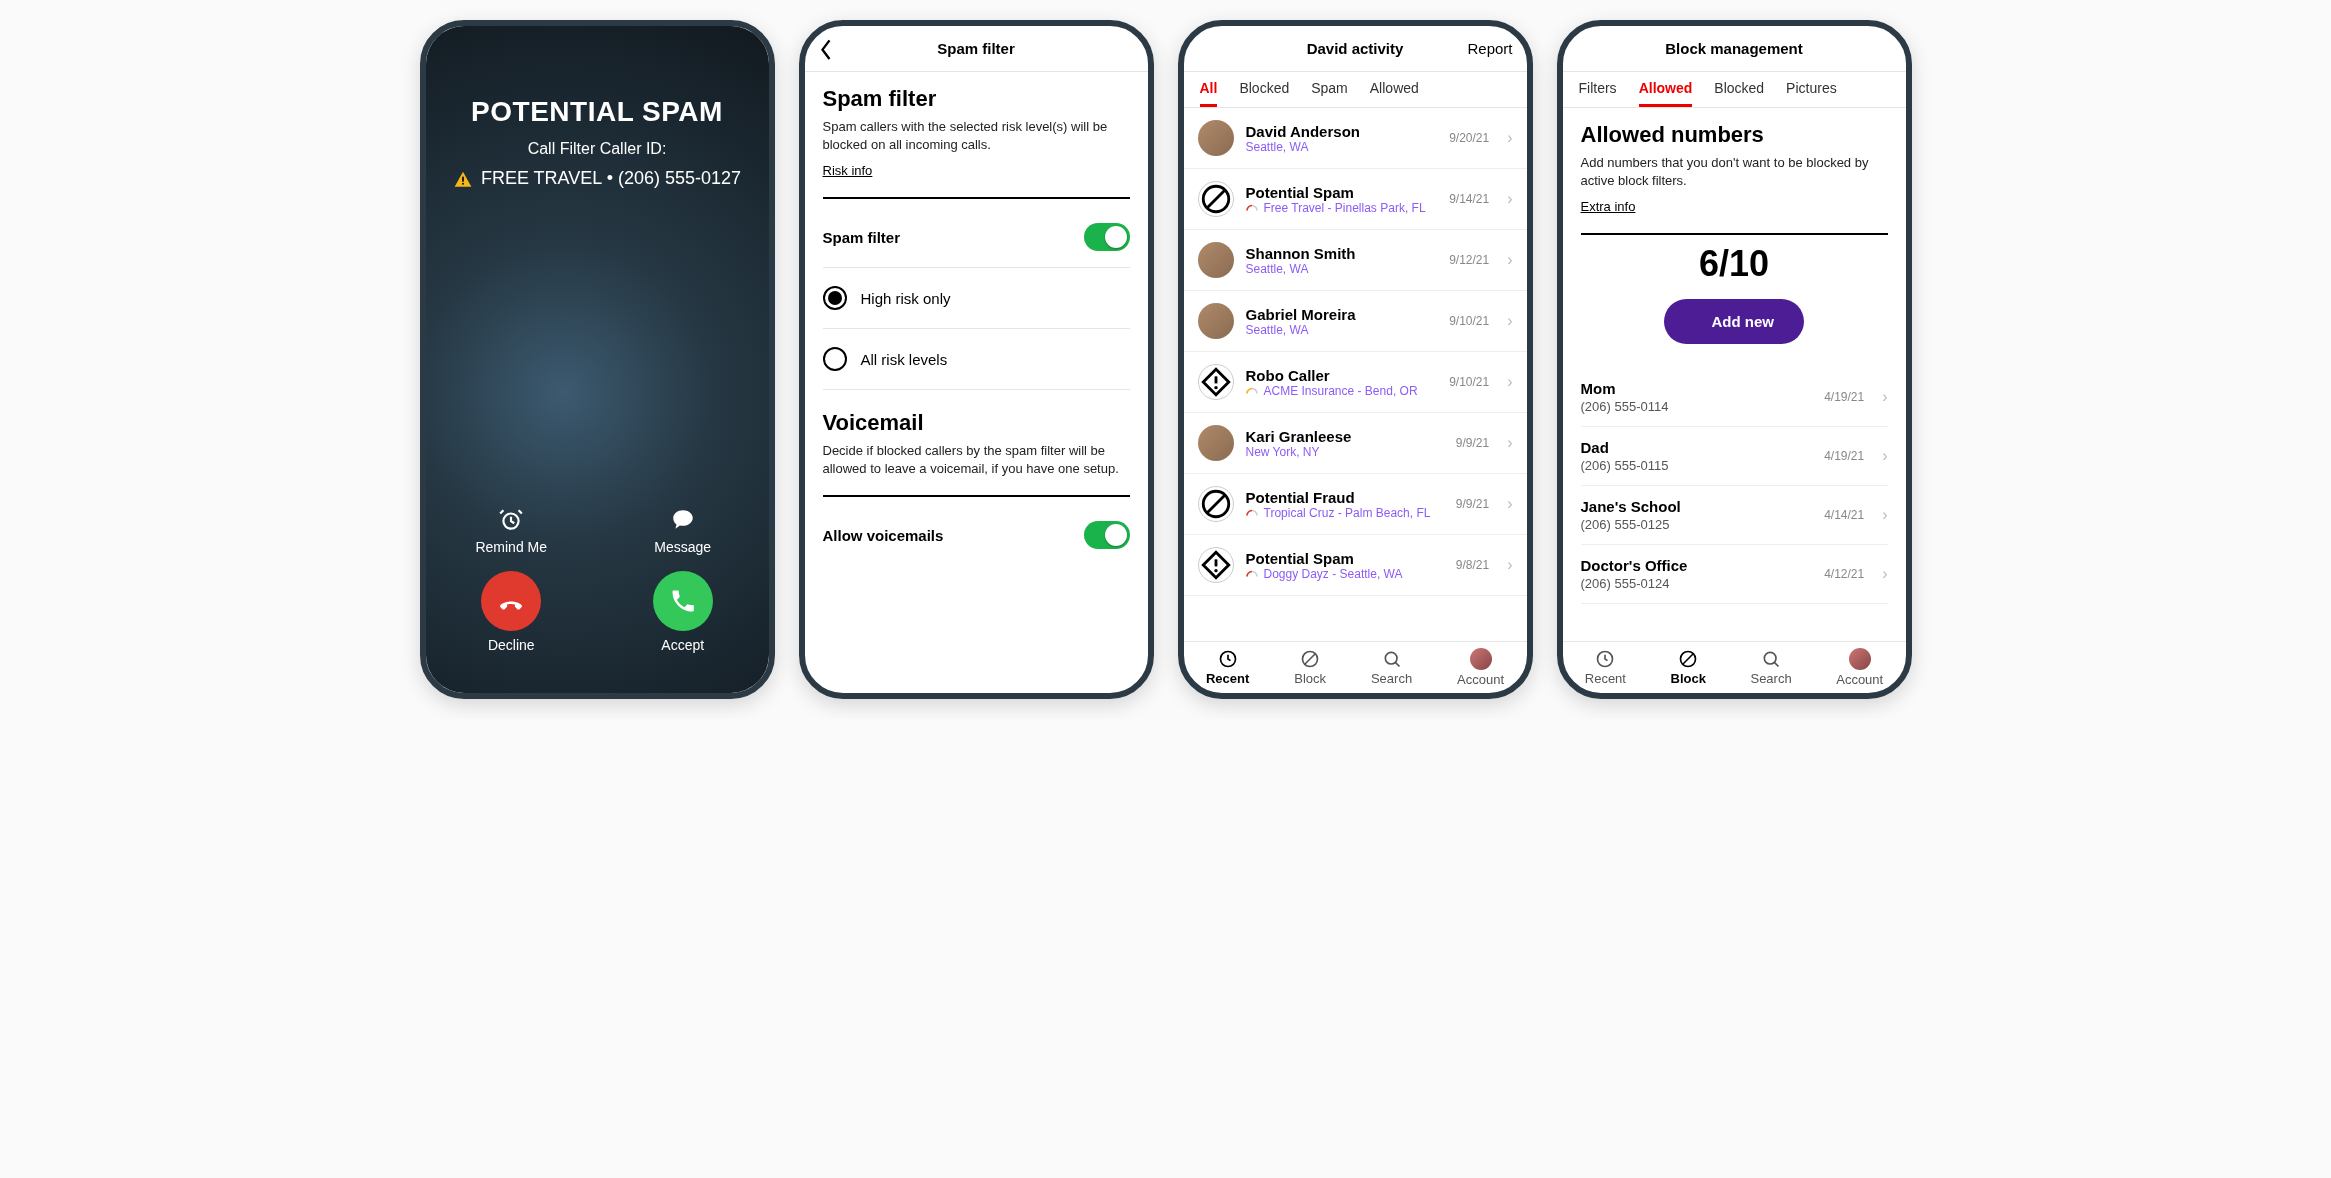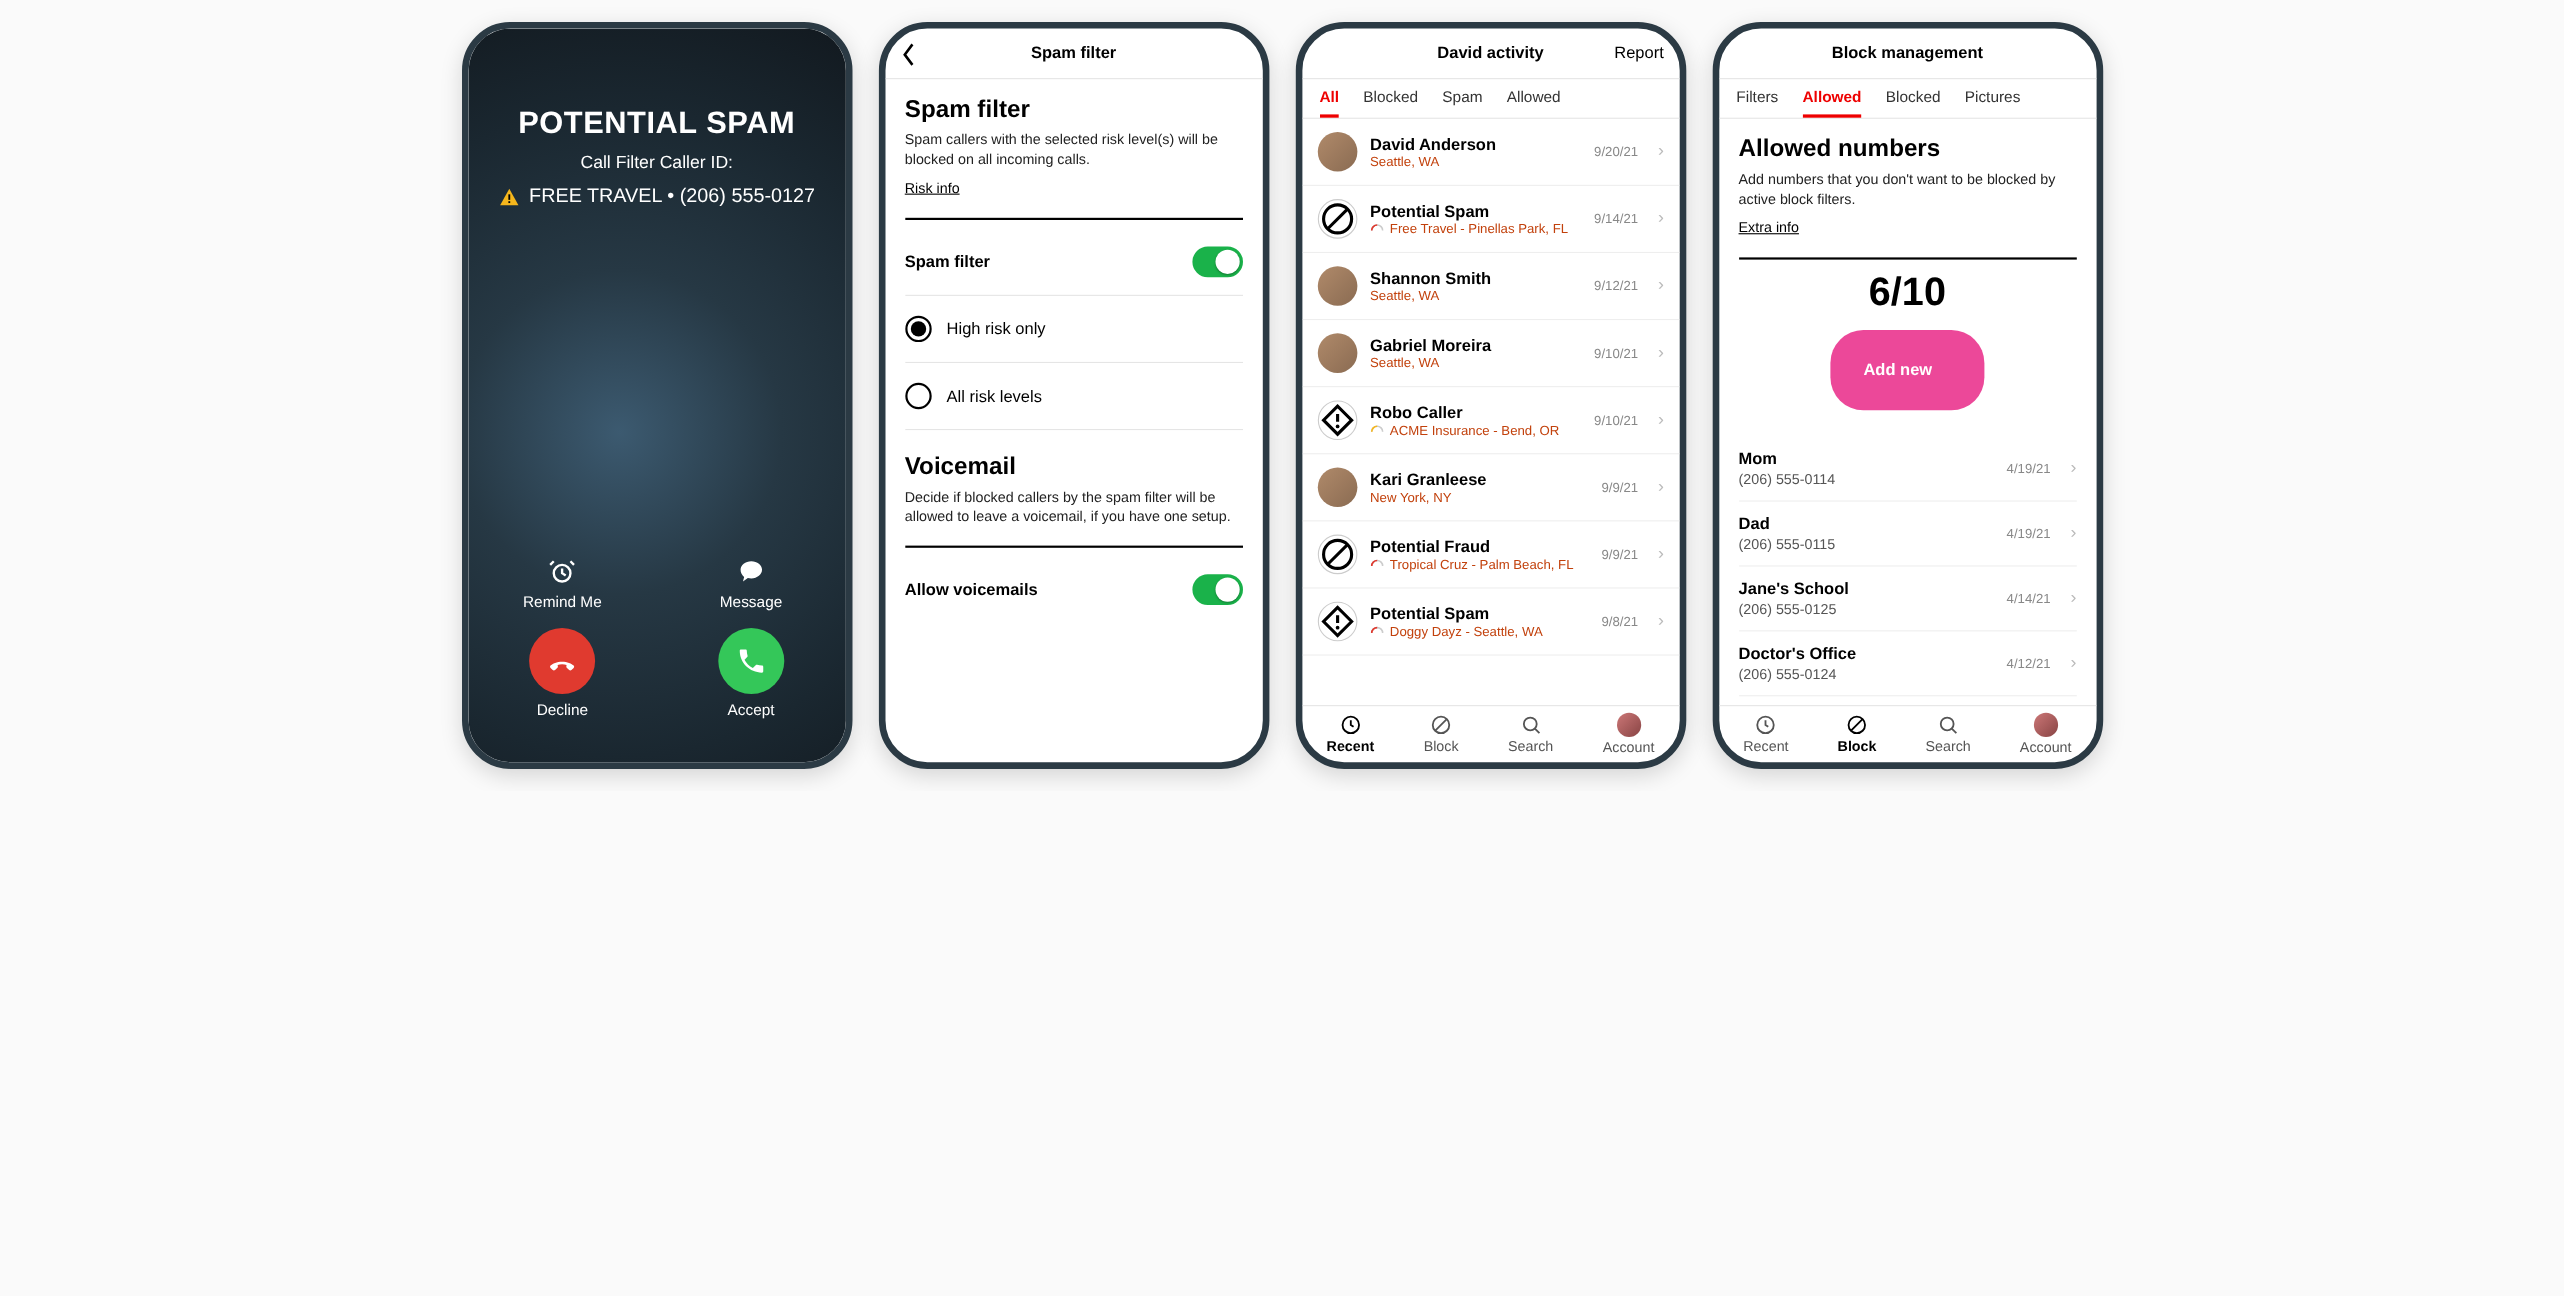--- a/index.html
+++ b/index.html
@@ -100,41 +100,41 @@
   .list { flex:1; overflow:hidden; }
   .item {
     display:flex; align-items:center; gap:12px;
     padding:12px 14px; border-bottom:1px solid #eee;
   }
   .avatar { width:36px; height:36px; border-radius:50%; background:#ccc; flex-shrink:0; display:flex; align-items:center; justify-content:center; }
   .avatar.person { background: linear-gradient(135deg,#b08a6a,#8a6b52); }
   .avatar.spam { background:#fff; border:1px solid #ccc; }
   .info { flex:1; min-width:0; }
   .name { font-size:15px; font-weight:700; }
-  .sub  { font-size:12px; color:#c2410c; display:flex; align-items:flex-start; gap:6px;}
+  .sub  { font-size:12px; color:#8b5cf6; display:flex; align-items:center; gap:6px;}
   .gauge { width:12px; height:12px; display:inline-block; }
   .date { font-size:12px; color:#888; }
   .chev { color:#bbb; margin-left:6px;}
 
   
   .bottombar {
     height:52px; border-top:1px solid #e5e5e5;
     display:flex; justify-content:space-around; align-items:center;
     font-size:13px; color:#555;
   }
   .bottombar .btab { display:flex; flex-direction:column; align-items:center; gap:2px;}
   .bottombar svg { width:20px; height:20px; }
   .btab.active { color:#000; font-weight:600; }
   .mini-avatar { width:22px; height:22px; border-radius:50%; background:linear-gradient(135deg,#c77,#844);}
 
   
   .counter { text-align:center; font-size:36px; font-weight:900; margin:5px 0 14px 0;}
   .pill-btn{
-    display:block; margin:0 auto; background:#ec4899; color:#fff;
-    padding:28px 30px; border-radius:30px; font-size:15px; font-weight:700; width:140px; text-align:left;
+    display:block; margin:0 auto; background:#4c1d95; color:#fff;
+    padding:14px 30px; border-radius:30px; font-size:15px; font-weight:700; width:140px; text-align:right;
   }
   .allowed-list .item { padding:12px 0; }
   .allowed-list .num { font-size:13px; color:#555; margin-top:2px;}
 </style>
 </head>
 <body>
 
 <div class="phone">
   <div class="phone-inner call-screen">
     <div class="call-title">POTENTIAL SPAM</div>

